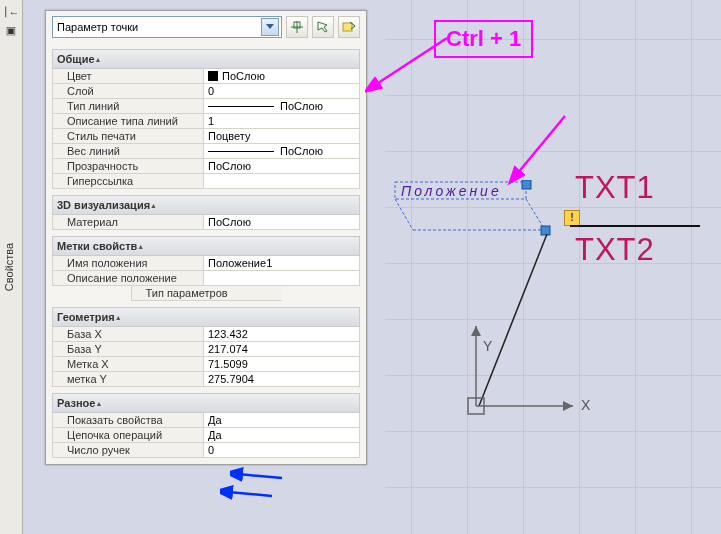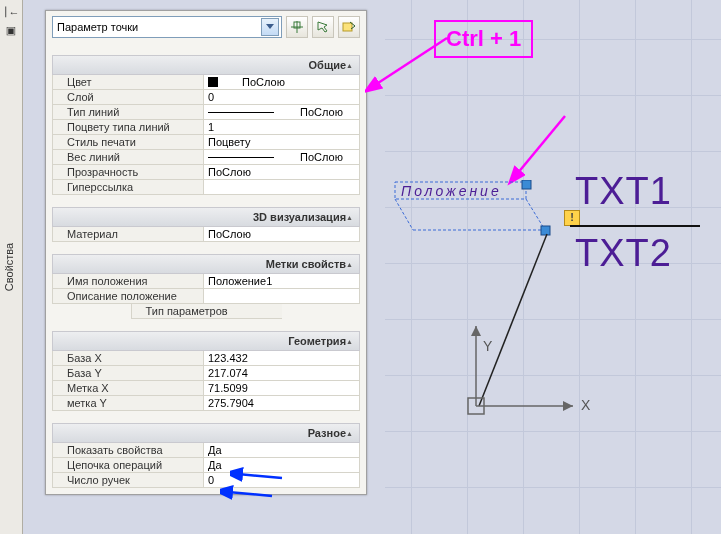--- a/index.html
+++ b/index.html
@@ -87,25 +87,25 @@
   }
   .sections {
     padding: 0 6px 6px 6px;
   }
   .section-hdr {
     background: linear-gradient(#edeef0,#d8dbe0);
     border: 1px solid #c9c9cf;
     height: 18px;
     display: flex;
     align-items: center;
-    justify-content: flex-end;
+    justify-content: flex-start;
     padding: 0 6px 0 4px;
     font-weight: bold;
     color: #333;
-    margin-top: 12px;
+    margin-top: 6px;
   }
   .section-hdr .tri {
     font-size: 7px;
     color: #555;
   }
   .row {
     display: flex;
     height: 15px;
     justify-content: center;
   }
@@ -119,21 +119,21 @@
     display:flex;align-items:center;
     overflow:hidden;white-space:nowrap;
   }
   .row .v {
     flex: 1;
     background: #fff;
     border: 1px solid #d6d4ca;
     border-top: none;
     padding-left: 4px;
     display:flex;align-items:center;
-    overflow:hidden;white-space:nowrap;gap:20px;
+    overflow:hidden;white-space:nowrap;
   }
   .row .v .swatch {
     width: 10px;
     height: 10px;
     background: #000;
     display:inline-block;
     margin-right: 4px;
   }
   .row .v .line-bylayer {
     width: 66px;
@@ -171,22 +171,22 @@
     color: #ff00ff;
     background: transparent;
   }
   .arrow1, .arrow2 {
     position: absolute;
     pointer-events: none;
   }
   .txt {
     position: absolute;
     font-family: Arial, sans-serif;
-    font-size: 38px;
-    color: #4c1d95;
+    font-size: 31px;
+    color: #be185d;
     letter-spacing: 1px;
   }
   .txtline {
     position: absolute;
     border-top: 2px solid #111;
   }
   .blue-arrow {
     position: absolute;
     pointer-events: none;
   }
@@ -248,21 +248,21 @@
         <div class="v">0</div>
       </div>
     <div class="row">
         <div class="k">Тип линий</div>
         <div class="v">
           <span class="line-bylayer"></span>
           <span>ПоСлою</span>
         </div>
       </div>
     <div class="row">
-        <div class="k">Поцвету типа линий</div>
+        <div class="k">Описание типа линий</div>
         <div class="v">1</div>
       </div>
     <div class="row">
         <div class="k">Стиль печати</div>
         <div class="v">Поцвету</div>
       </div>
     <div class="row">
         <div class="k">Вес линий</div>
         <div class="v">
           <span class="line-bylayer"></span>

